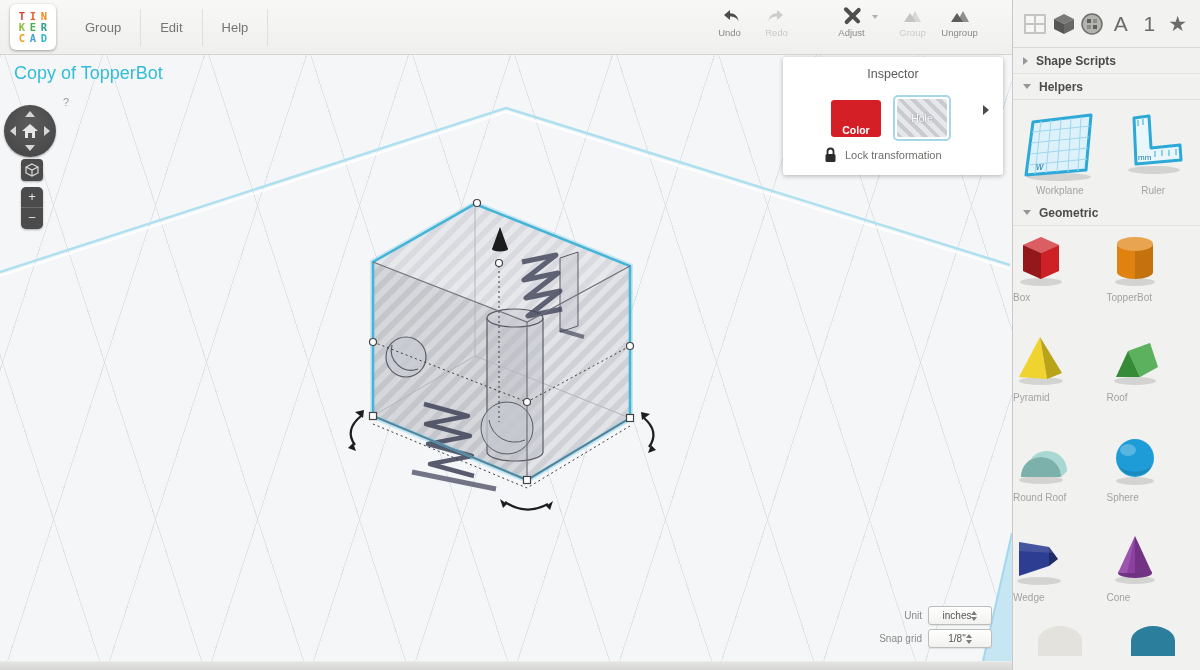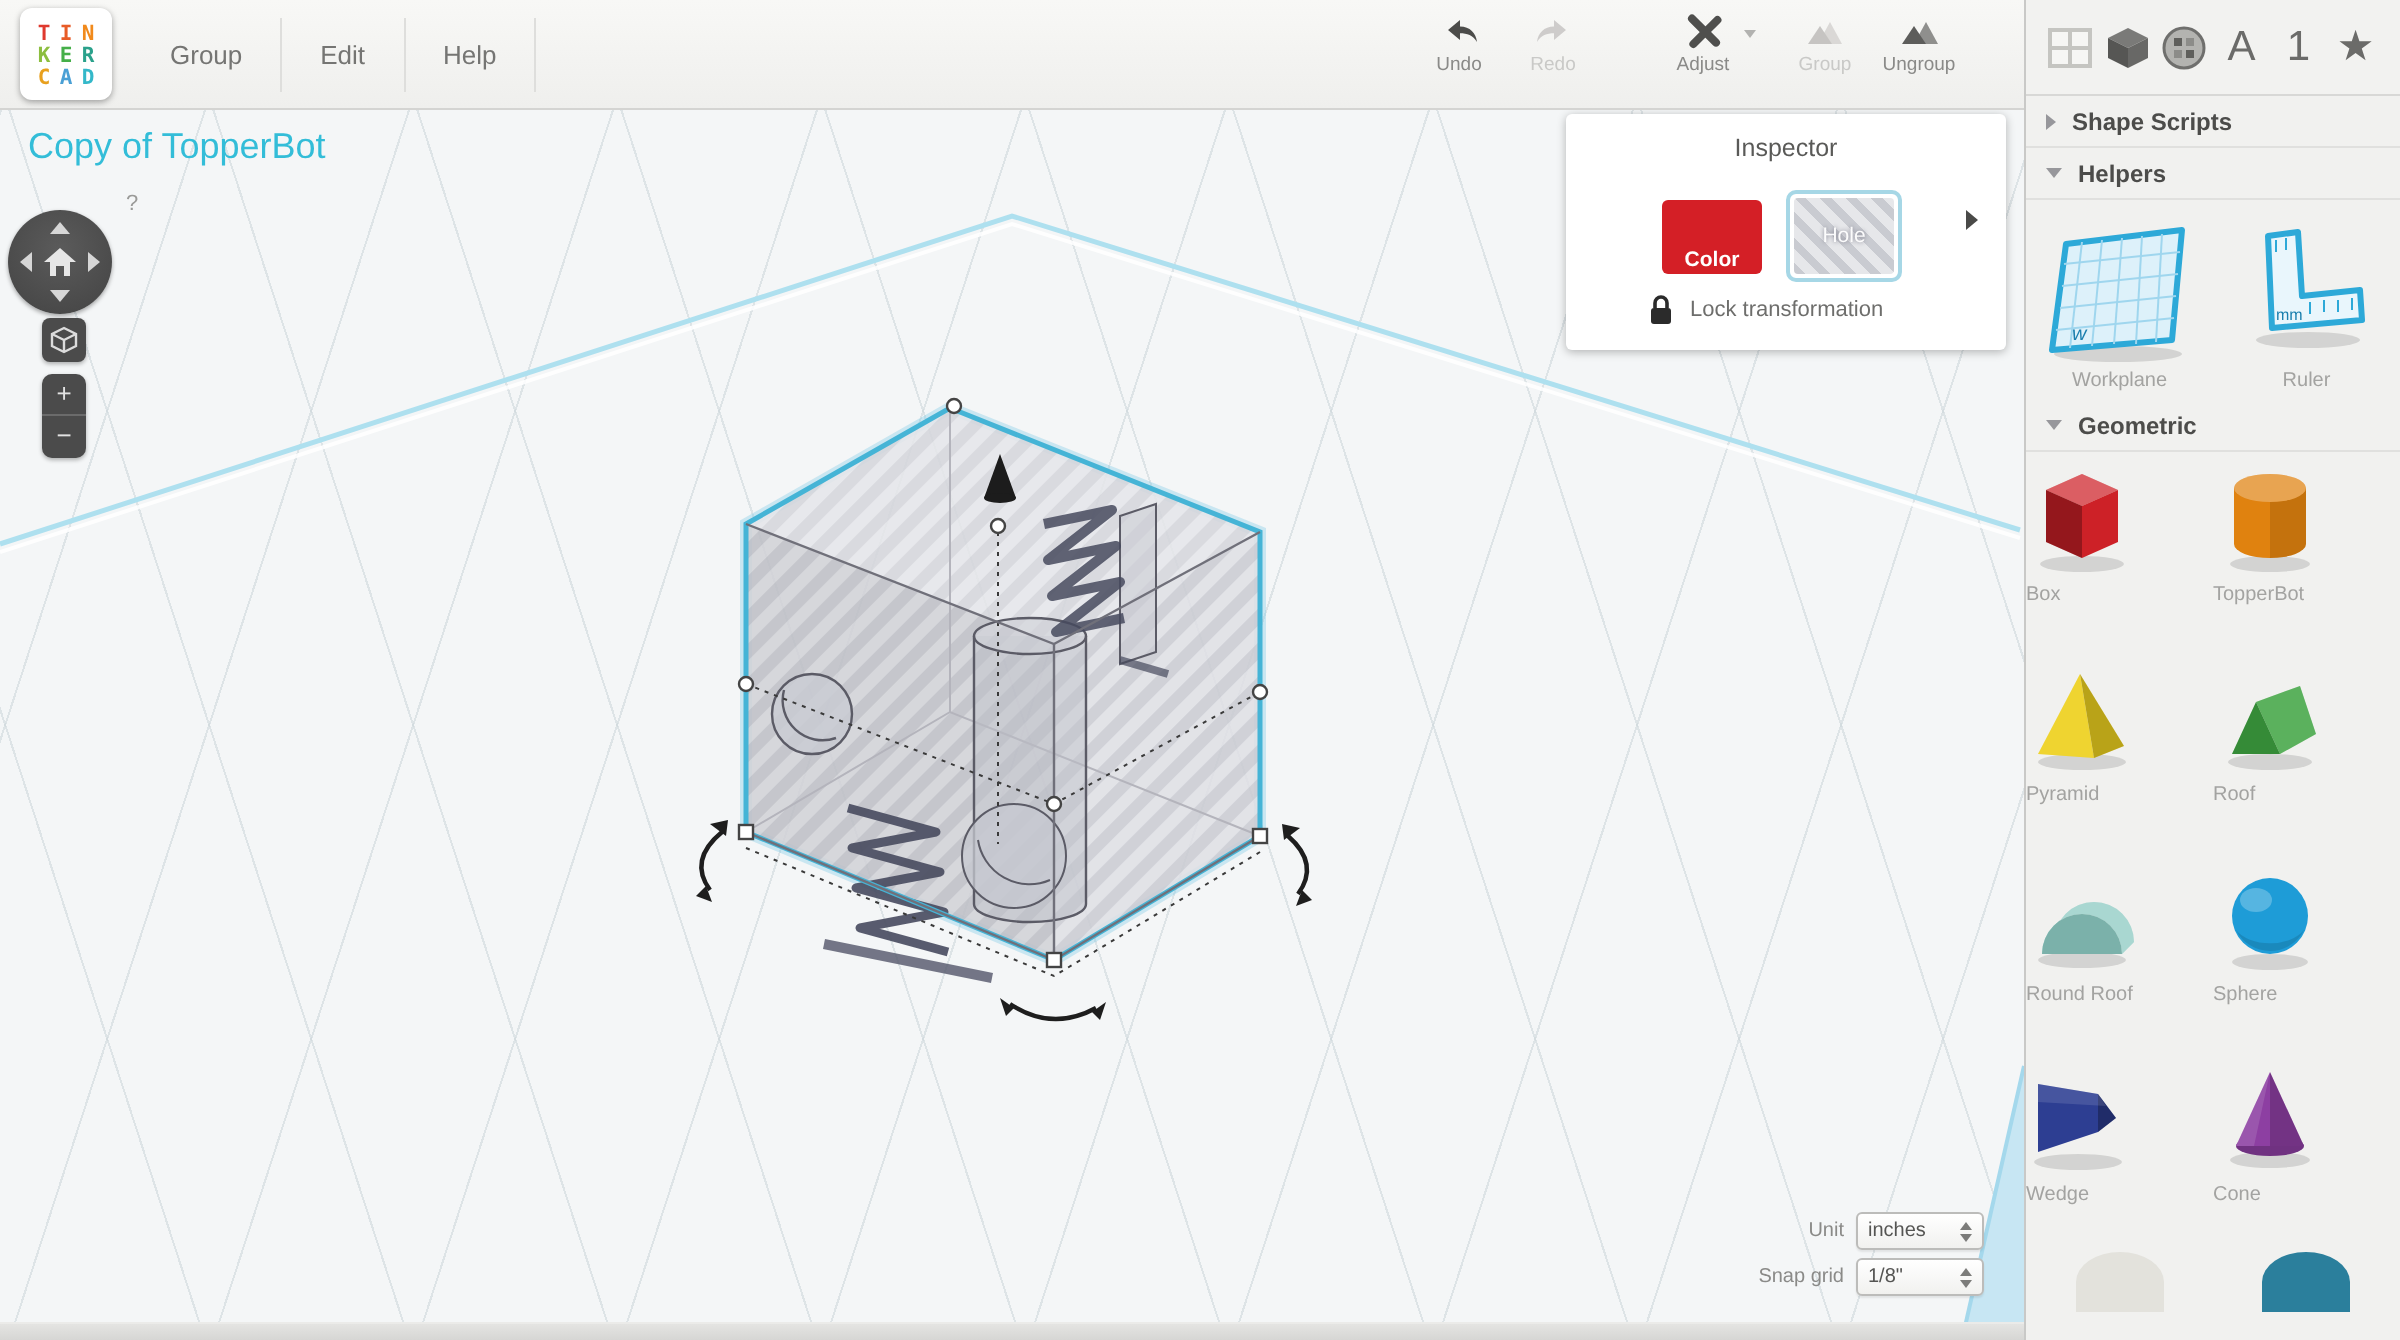--- a/index.html
+++ b/index.html
@@ -87,21 +87,21 @@
     border-top:5px solid transparent; border-bottom:5px solid transparent; border-left:6px solid #4a4a48; cursor:pointer; }
   .lock-row { position:absolute; left:41px; top:90px; display:flex; align-items:center; cursor:pointer; }
   .lock-label { font-size:11px; color:#6e6e6c; margin-left:8px; }
 
   
   .setting-row { position:absolute; right:20px; display:flex; align-items:center; }
   .setting-row.r1 { top:551px; } .setting-row.r2 { top:574px; }
   .set-label { font-size:10px; color:#8a8a88; margin-right:6px; }
   .select-box { width:64px; height:19px; border:1px solid #bcbcba; border-radius:3px;
     background:linear-gradient(#ffffff,#f1f1ef); box-shadow:0 1px 1px rgba(0,0,0,.08);
-    display:flex; align-items:center; justify-content:space-between; padding:0 5px; cursor:pointer; }
+    display:flex; align-items:center; justify-content:center; padding:0 5px; cursor:pointer; }
   .select-val { font-size:10px; color:#555553; }
   .stepper { display:flex; flex-direction:column; gap:2px; }
   .st-up { width:0; height:0; border-left:3px solid transparent; border-right:3px solid transparent; border-bottom:4px solid #7c7c7a; }
   .st-dn { width:0; height:0; border-left:3px solid transparent; border-right:3px solid transparent; border-top:4px solid #7c7c7a; }
 
   .bottom-strip { position:absolute; left:0; bottom:0; width:1012px; height:9px;
     background:linear-gradient(#e4e4e2,#d6d6d4); border-top:1px solid #ebebe9; }
 </style>
 </head>
 <body>

